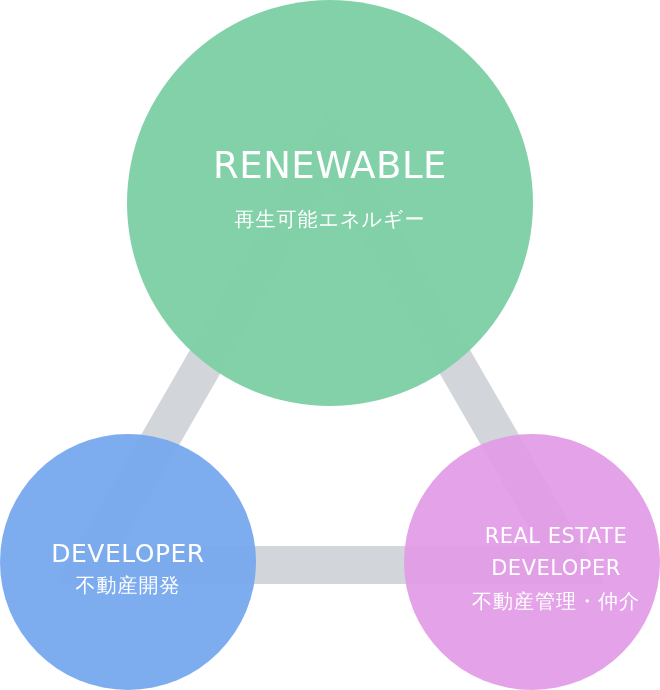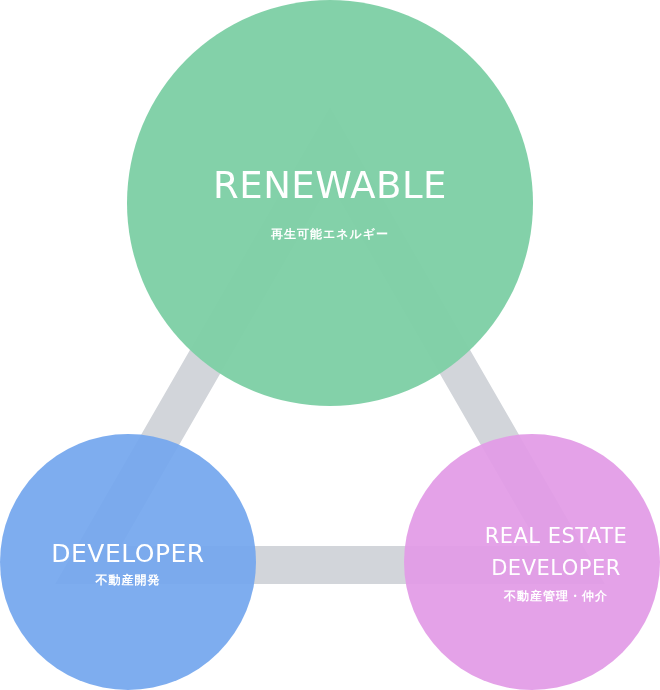--- a/index.html
+++ b/index.html
@@ -1,22 +1,22 @@
 <!DOCTYPE html>
 <html><head>
 <meta charset="utf-8">
 <style>
   html, body { margin:0; padding:0; background:#ffffff; }
   body { width:660px; height:690px; position:relative; overflow:hidden;
          font-family:"Liberation Sans","DejaVu Sans",sans-serif; }
   #diagram { position:absolute; left:0; top:0; width:660px; height:690px; }
   .label { position:absolute; color:#ffffff; text-align:center; }
   .big { font-family:"DejaVu Sans","Liberation Sans",sans-serif; font-weight:normal; letter-spacing:0.5px; }
-  .sub { font-size:12px; letter-spacing:1px;font-weight:bold; }
-  #lbl-renewable { left:130px; width:400px; top:140px;margin-top:20px; }
+  .sub { font-size:20px; letter-spacing:1px; }
+  #lbl-renewable { left:130px; width:400px; top:140px; }
   #lbl-renewable .big { font-size:37px; line-height:52px; }
   #lbl-renewable .sub { margin-top:14px; }
   #lbl-developer { left:0px; width:256px; top:536px; }
   #lbl-developer .big { font-size:25px; line-height:36px; }
   #lbl-developer .sub { }
   #lbl-realestate { left:428px; width:256px; top:520px; }
   #lbl-realestate .big { font-size:21px; line-height:32px; }
   #lbl-realestate .sub { margin-top:4px; }
 </style>
 </head>

